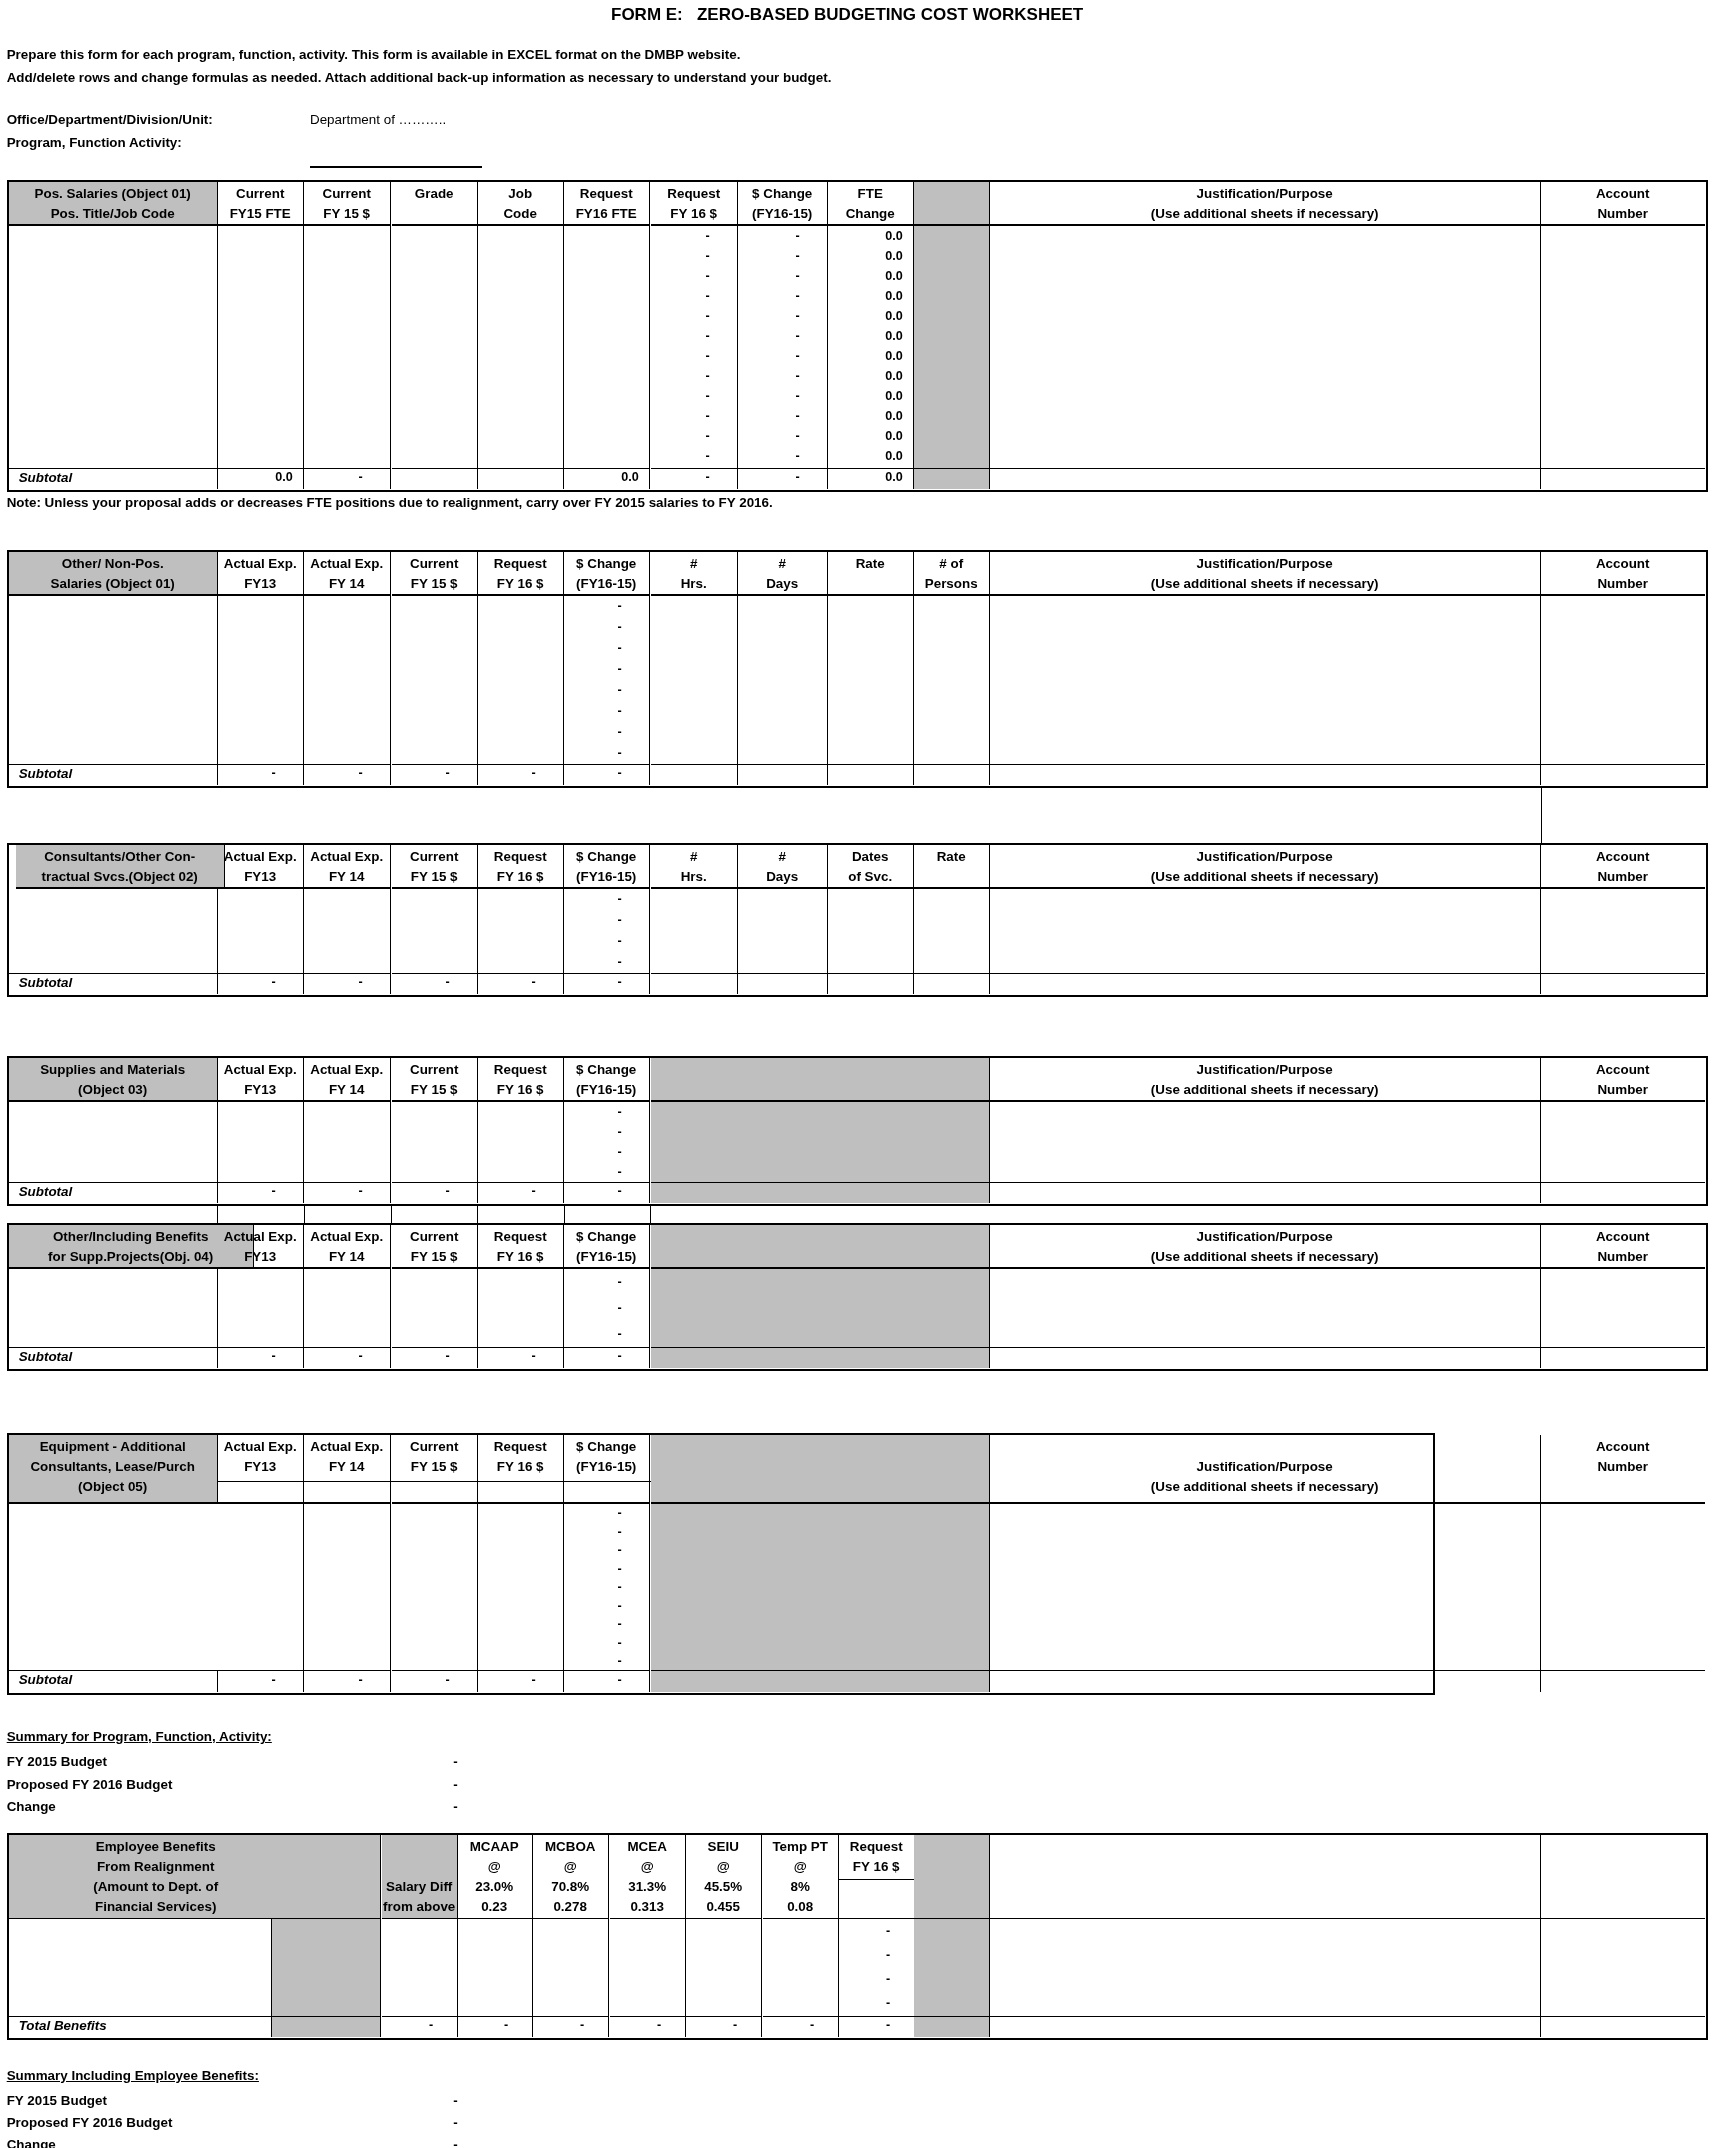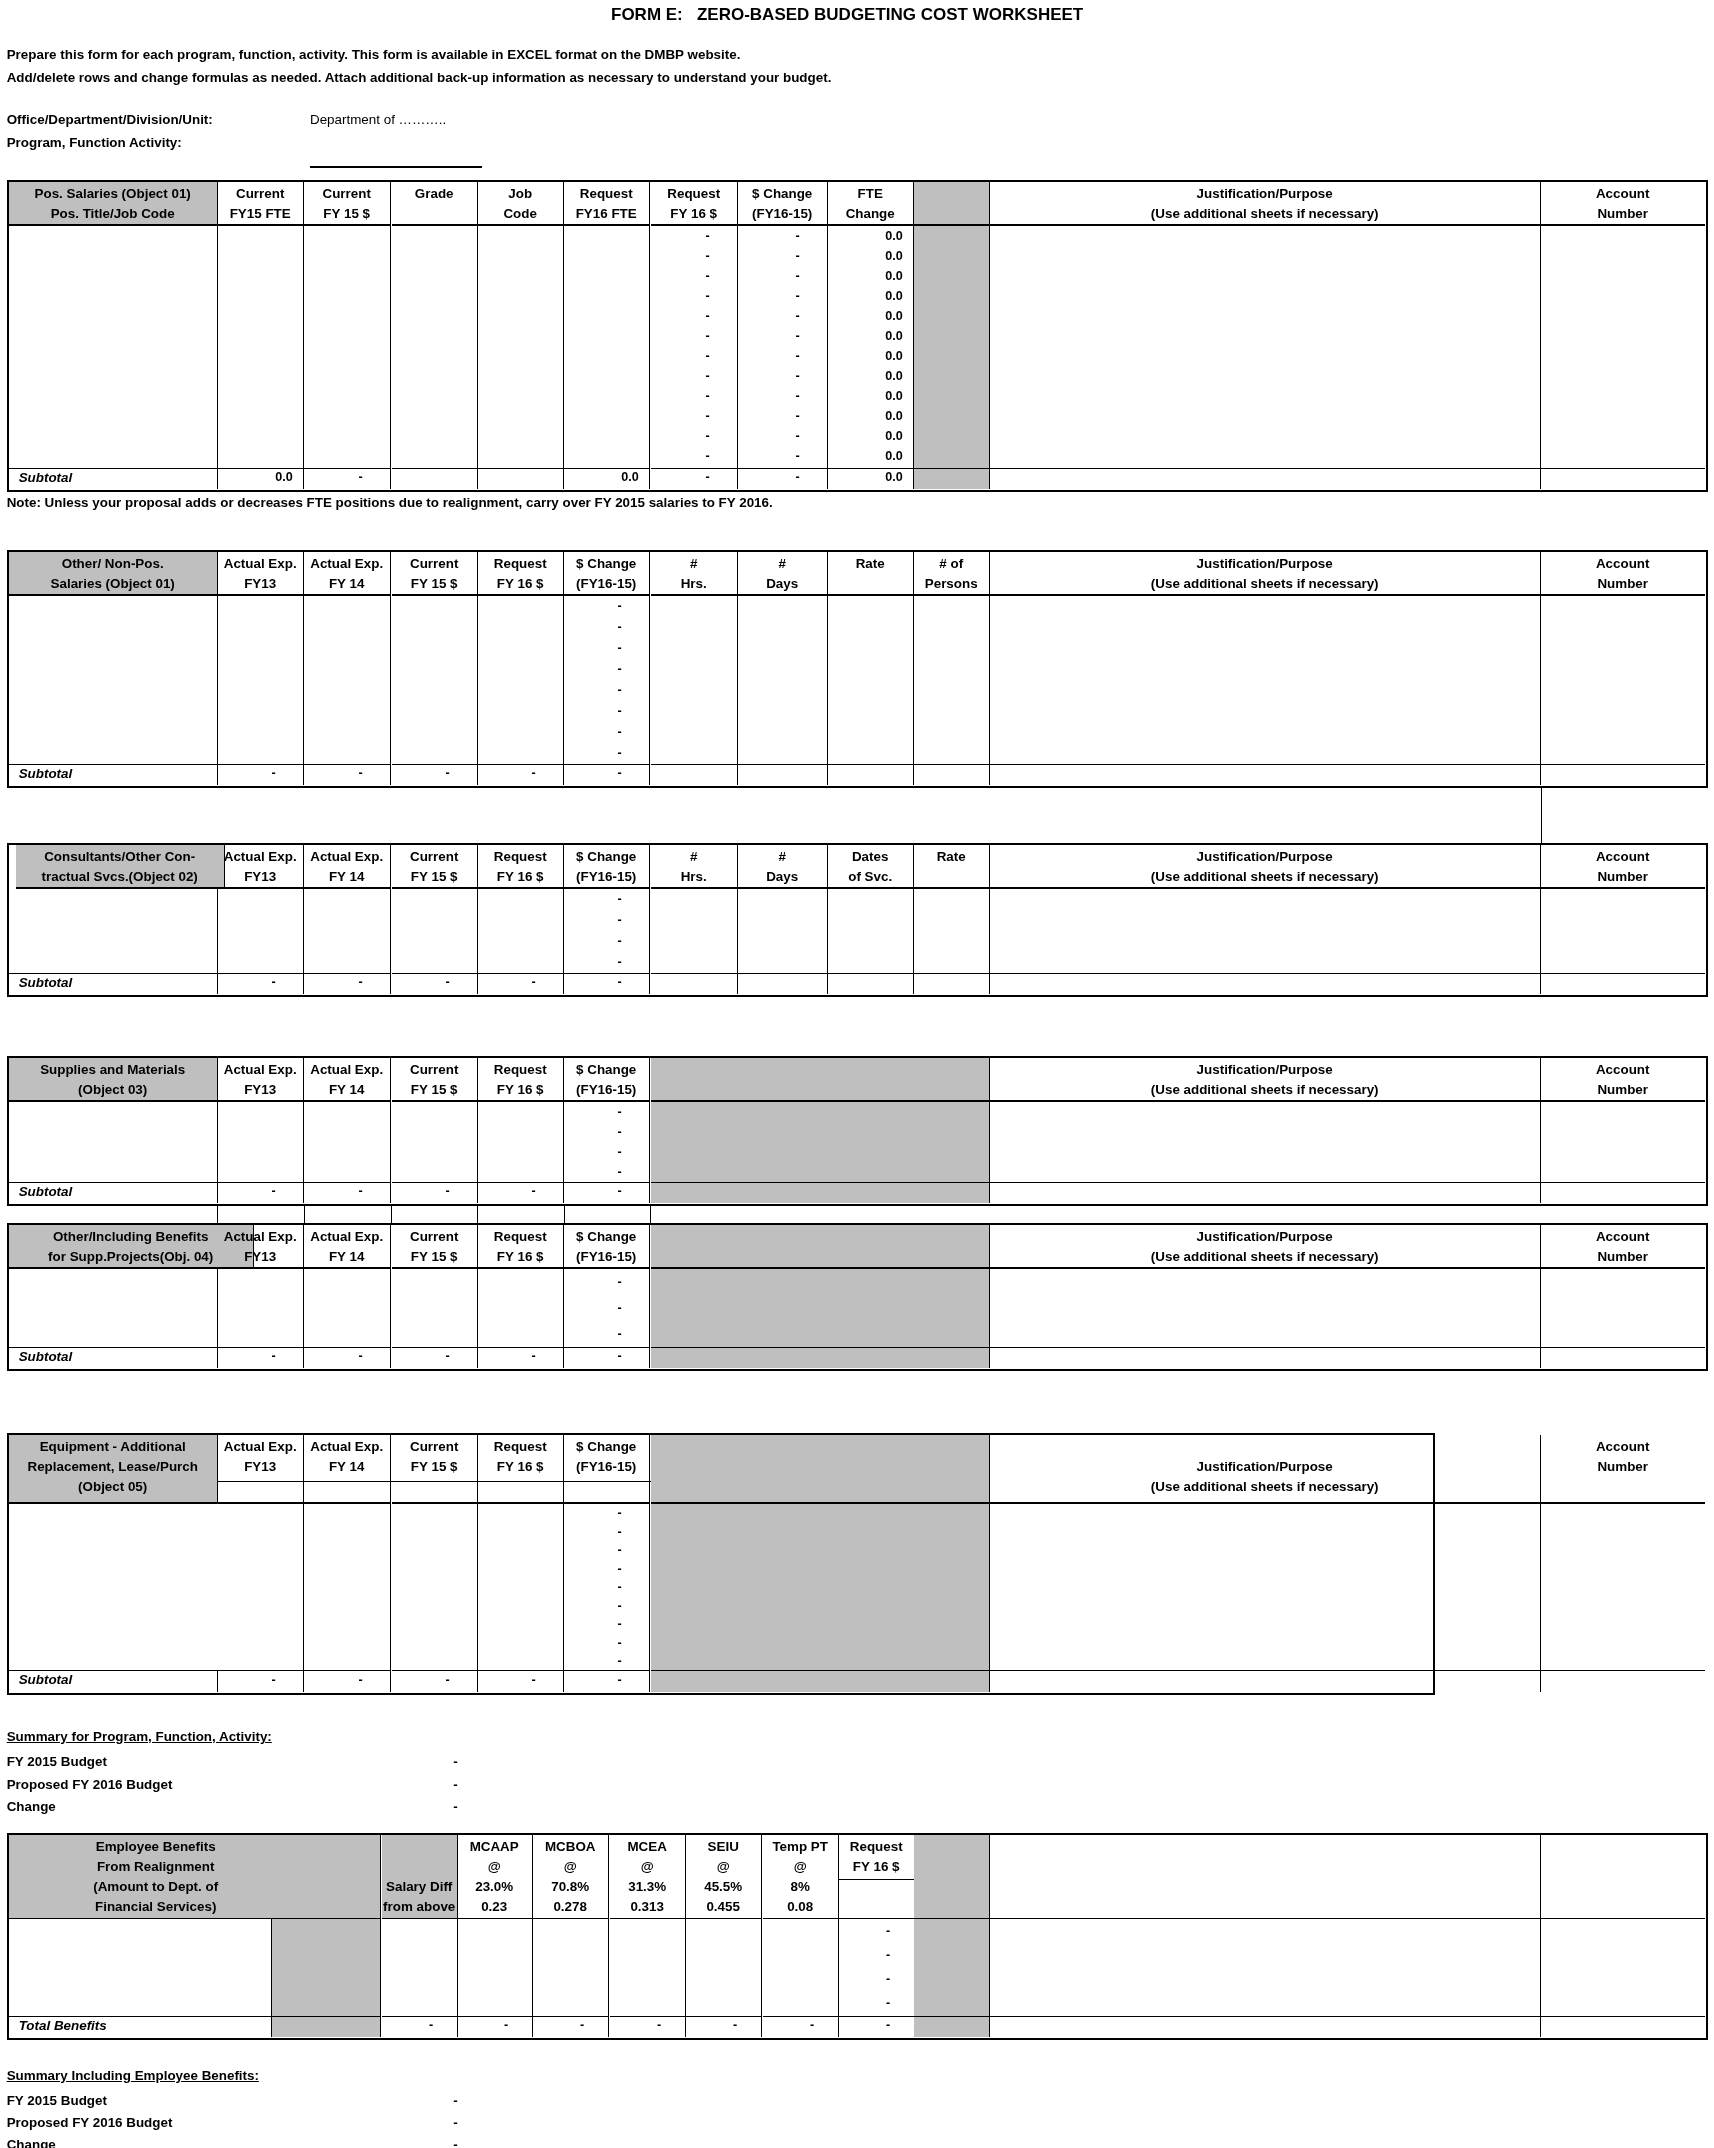--- a/index.html
+++ b/index.html
@@ -436,21 +436,21 @@
         <div class="cell sc dashv" style="left: 383px; top: 122px; width: 86px; height: 21px; line-height: 17.6px;">-</div>
         <div class="cell sc dashv" style="left: 469px; top: 122px; width: 86px; height: 21px; line-height: 17.6px;">-</div>
         <div class="cell sc dashv" style="left: 555px; top: 122px; width: 86px; height: 21px; line-height: 17.6px;">-</div>
         <div class="cell sc gray" style="left: 642px; top: 122px; width: 339px; height: 21px; line-height: 17.6px;"></div>
         <div class="cell sc" style="left: 981px; top: 122px; width: 551px; height: 21px; line-height: 17.6px;"></div>
         <div class="cell sc last" style="left: 1532px; top: 122px; width: 164px; height: 21px; line-height: 17.6px;"></div>
       </div>
       <div class="tbl" style="left: 6.7px; top: 1433px; width: 1428px; height: 262px;">
         <div class="cell hc gray" style="left: 0px; top: 0px; width: 209px; height: 69px;">
           <div class="ln">Equipment - Additional</div>
-          <div class="ln">Replacement, Lease/Purch</div>
+          <div class="ln">Consultants, Lease/Purch</div>
           <div class="ln">(Object 05)</div>
         </div>
         <div class="cell hc" style="left: 209px; top: 0px; width: 86px; height: 69px;">
           <div class="ln">Actual Exp.</div>
           <div class="ln">FY13</div>
         </div>
         <div class="cell hc" style="left: 295px; top: 0px; width: 87px; height: 69px;">
           <div class="ln">Actual Exp.</div>
           <div class="ln">FY 14</div>
         </div>

